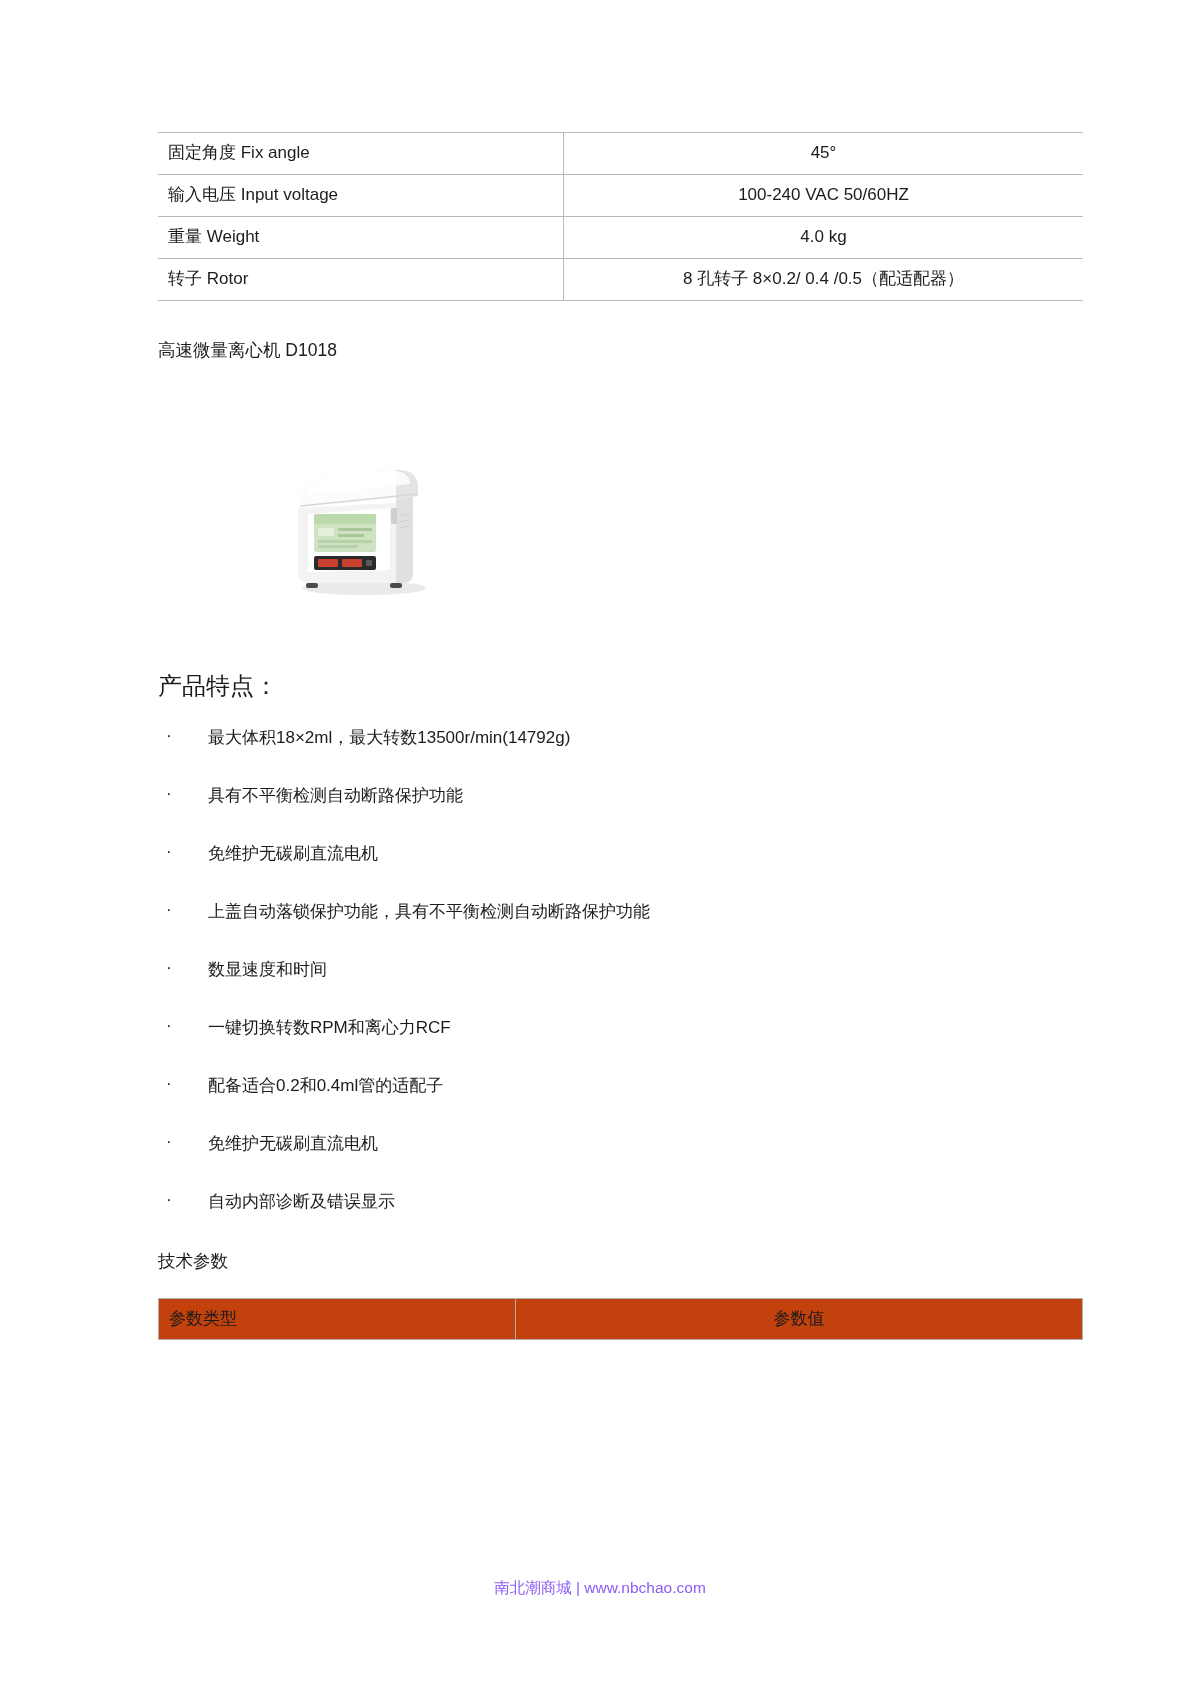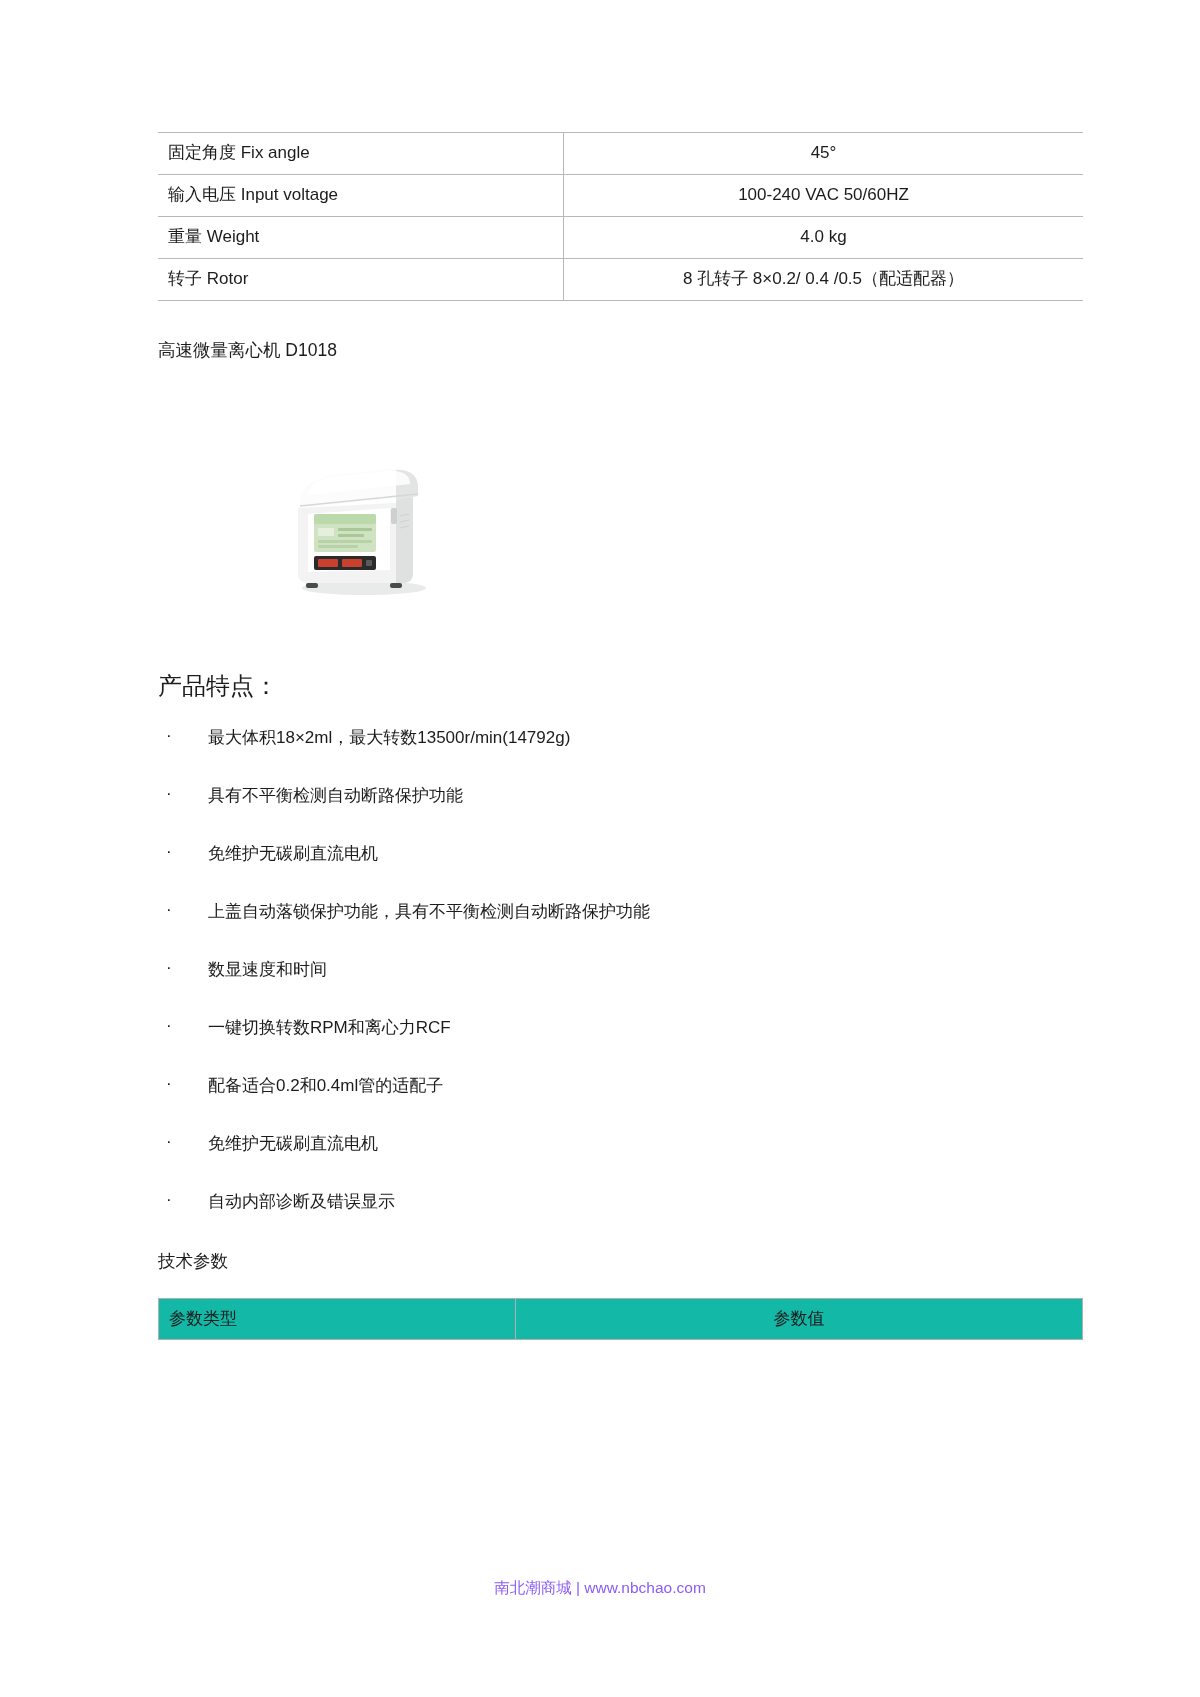--- a/index.html
+++ b/index.html
@@ -114,21 +114,21 @@
   }
 
   
   table.params {
     border-collapse: collapse;
     width: 925px;
     table-layout: fixed;
     margin-top: 25px;
   }
   table.params th {
-    background: #14b8a6;
+    background: #c2410c;
     border: 1px solid #b0b0b0;
     font-size: 17px;
     font-weight: 400;
     color: #1c1c1c;
     height: 38px;
     vertical-align: middle;
   }
   table.params th.c1 {
     width: 345px;
     text-align: left;

